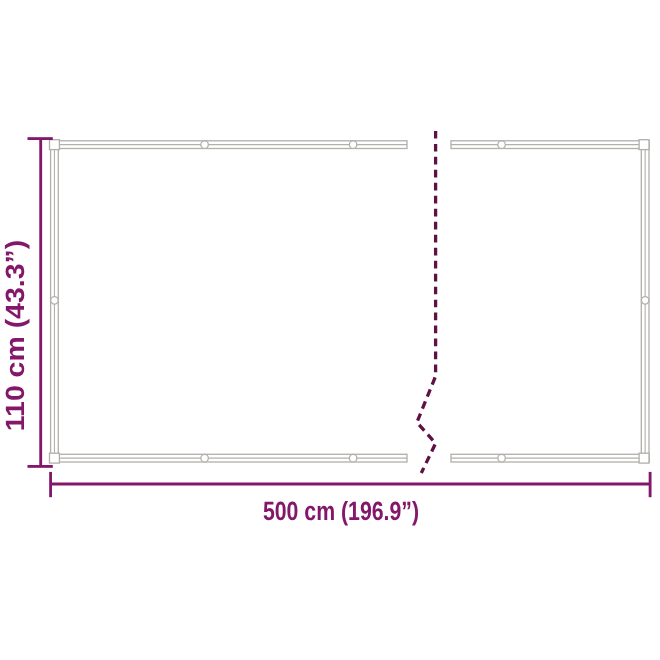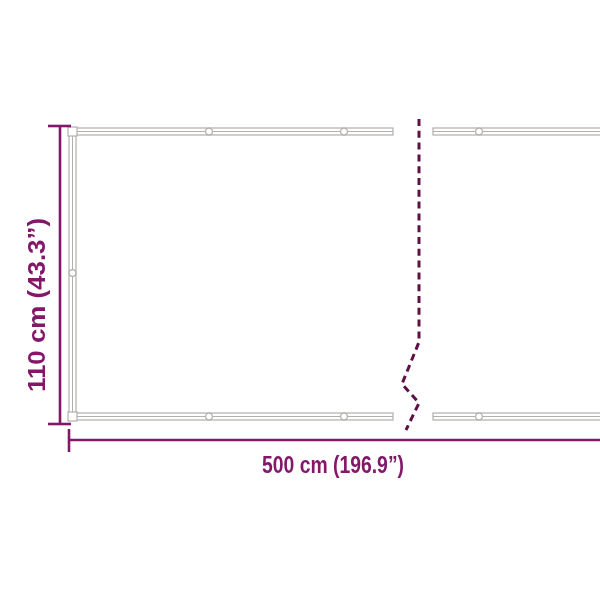--- a/index.html
+++ b/index.html
@@ -12,21 +12,20 @@
   html, body {
     width: 600px; height: 600px;
     background: var(--background);
     font-family: "Liberation Sans", sans-serif;
     overflow: hidden;
   }
   .stage {
     position: relative;
     width: 600px; height: 600px;
     background: var(--background);
-    padding-left: 23px;
   }
   svg.diagram { display: block; width: 600px; height: 600px; }
 
   
   .frame-bar { fill: #ffffff; stroke: var(--frame); stroke-width: 1.2; }
   .frame-midline { stroke: var(--frame); stroke-width: 1; }
   .corner-cap { fill: #ffffff; stroke: var(--frame); stroke-width: 1.2; }
   .grommet { fill: #ffffff; stroke: var(--frame); stroke-width: 1.2; }
 
   

